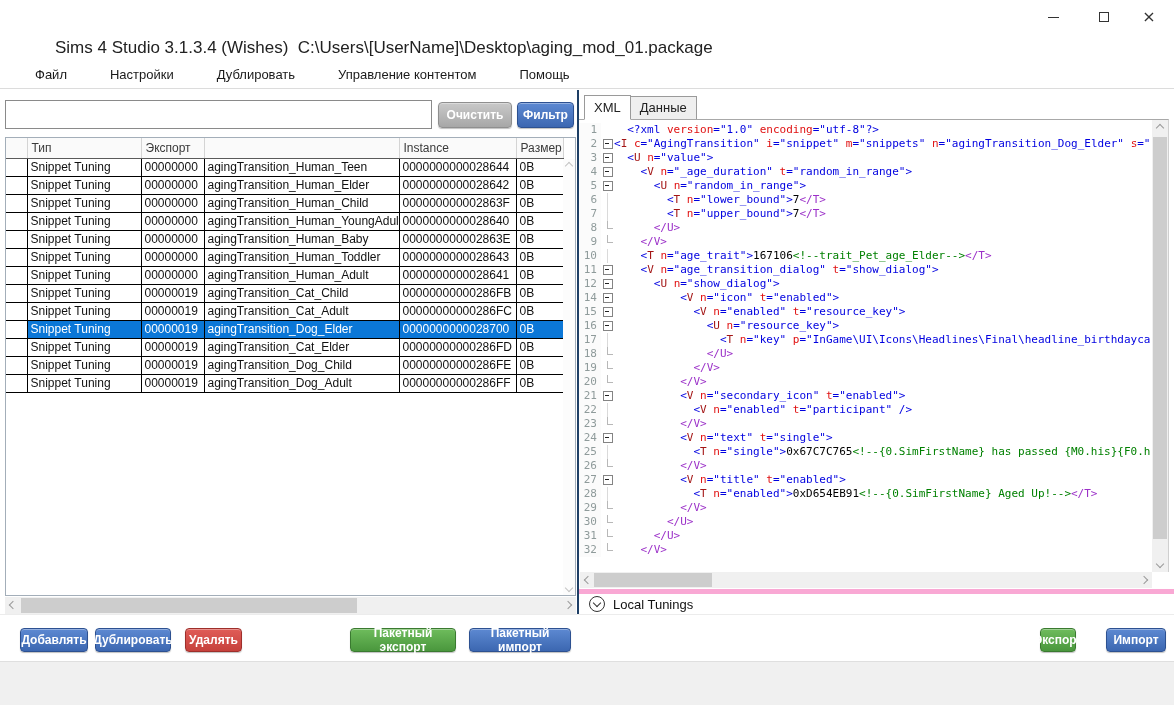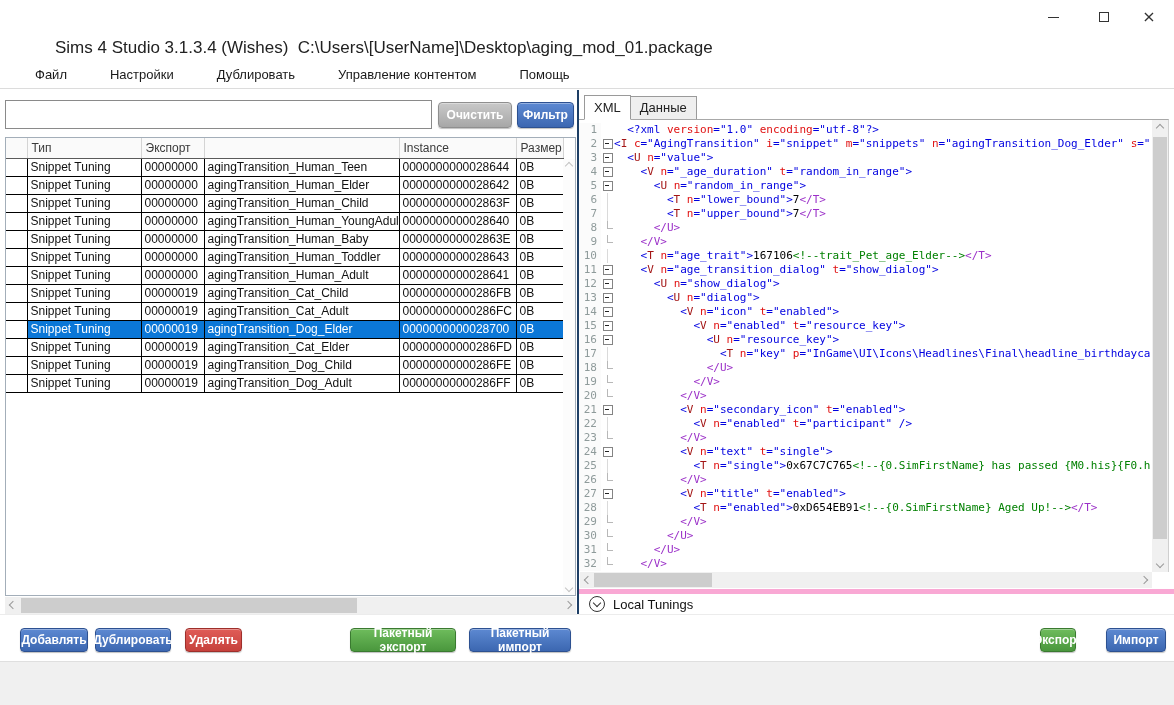--- a/index.html
+++ b/index.html
@@ -301,25 +301,20 @@
         <span class="lnum">11</span>
         <span class="fold box"></span>
         <span class="code"><span class="x">    </span><span class="d">&lt;</span><span class="e">V</span><span class="x"> </span><span class="a">n</span><span class="d">="age_transition_dialog"</span><span class="x"> </span><span class="a">t</span><span class="d">="show_dialog"</span><span class="d">&gt;</span></span>
       </div>
       <div class="xline">
         <span class="lnum">12</span>
         <span class="fold box"></span>
         <span class="code"><span class="x">      </span><span class="d">&lt;</span><span class="e">U</span><span class="x"> </span><span class="a">n</span><span class="d">="show_dialog"</span><span class="d">&gt;</span></span>
       </div>
       <div class="xline">
-        <span class="lnum">13</span>
-        <span class="fold box"></span>
-        <span class="code"><span class="x">        </span><span class="d">&lt;</span><span class="e">U</span><span class="x"> </span><span class="a">n</span><span class="d">="dialog"</span><span class="d">&gt;</span></span>
-      </div>
-      <div class="xline">
         <span class="lnum">14</span>
         <span class="fold box"></span>
         <span class="code"><span class="x">          </span><span class="d">&lt;</span><span class="e">V</span><span class="x"> </span><span class="a">n</span><span class="d">="icon"</span><span class="x"> </span><span class="a">t</span><span class="d">="enabled"</span><span class="d">&gt;</span></span>
       </div>
       <div class="xline">
         <span class="lnum">15</span>
         <span class="fold box"></span>
         <span class="code"><span class="x">            </span><span class="d">&lt;</span><span class="e">V</span><span class="x"> </span><span class="a">n</span><span class="d">="enabled"</span><span class="x"> </span><span class="a">t</span><span class="d">="resource_key"</span><span class="d">&gt;</span></span>
       </div>
       <div class="xline">

